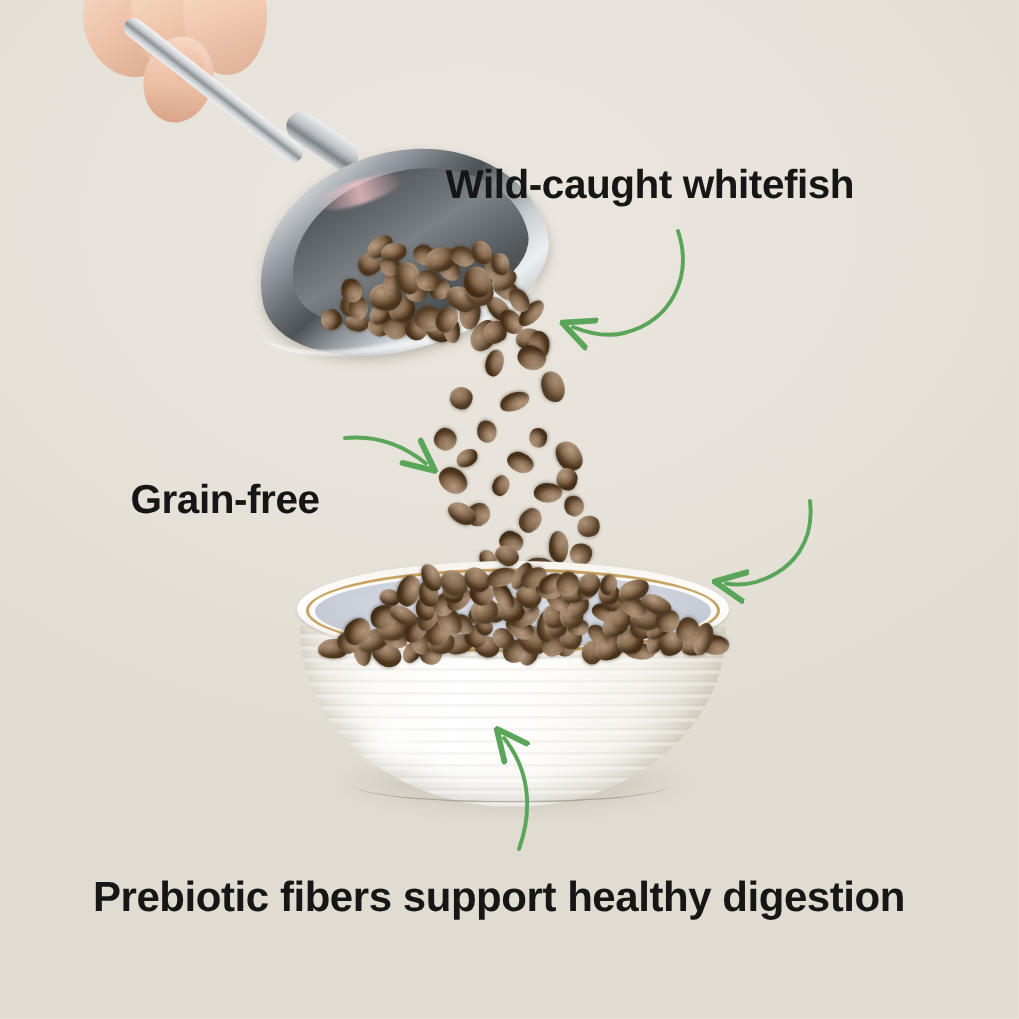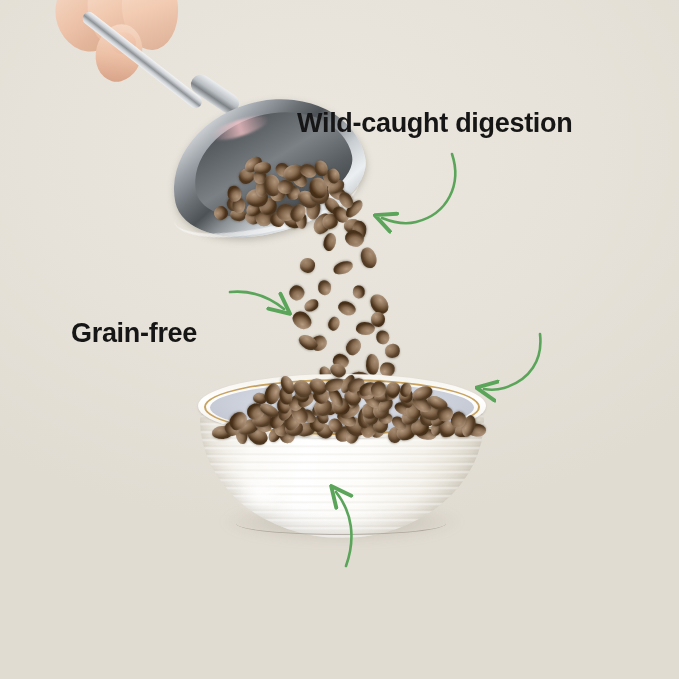--- a/index.html
+++ b/index.html
@@ -20,21 +20,21 @@
     position:absolute;
     color:#161616;
     font-weight:700;
     letter-spacing:-0.3px;
     line-height:1.12;
     white-space:pre-line;
     -webkit-font-smoothing:antialiased;
   }
   #t-wild{ left:297px; top:108px; font-size:27px; }
   #t-nongmo{ left:464px; top:260px; font-size:27px; text-align:center; }
-  #t-grain{ left:71px; top:318px; font-size:27px; }
+  #t-grain{ left:87px; top:318px; font-size:27px; }
   #t-prebiotic{ left:62px; top:582px; font-size:28px; }
 
   
   #arrows{ position:absolute;left:0;top:0;width:679px;height:679px; }
 
   
   #photo{ position:absolute;left:0;top:0;width:679px;height:679px; }
 
   
   #bowl-wrap{ position:absolute; left:196px; top:372px; width:292px; height:182px; }
@@ -367,19 +367,20 @@
 
     <path d="M452,154 C462,184 448,214 416,222 C404,225 392,222 382,218" fill="none" stroke="#5aa55a" stroke-width="2.6" stroke-linecap="round" marker-end="url(#ah)"></path>
 
     <path d="M230,292 C250,290 268,296 284,309" fill="none" stroke="#5aa55a" stroke-width="2.6" stroke-linecap="round" marker-end="url(#ah)"></path>
 
     <path d="M540,334 C543,360 530,380 504,388 C497,390 490,390 484,389" fill="none" stroke="#5aa55a" stroke-width="2.6" stroke-linecap="round" marker-end="url(#ah)"></path>
 
     <path d="M346,566 C356,538 352,512 336,492" fill="none" stroke="#5aa55a" stroke-width="2.6" stroke-linecap="round" marker-end="url(#ah)"></path>
   </svg>
 
-  <div class="callout" id="t-wild">Wild-caught digestion</div>
+  <div class="callout" id="t-wild">Wild-caught whitefish</div>
 
 
   <div class="callout" id="t-grain">Grain-free</div>
 
+  <div class="callout" id="t-prebiotic">Prebiotic fibers support healthy digestion</div>
 
 </div>
 
 </body></html>

